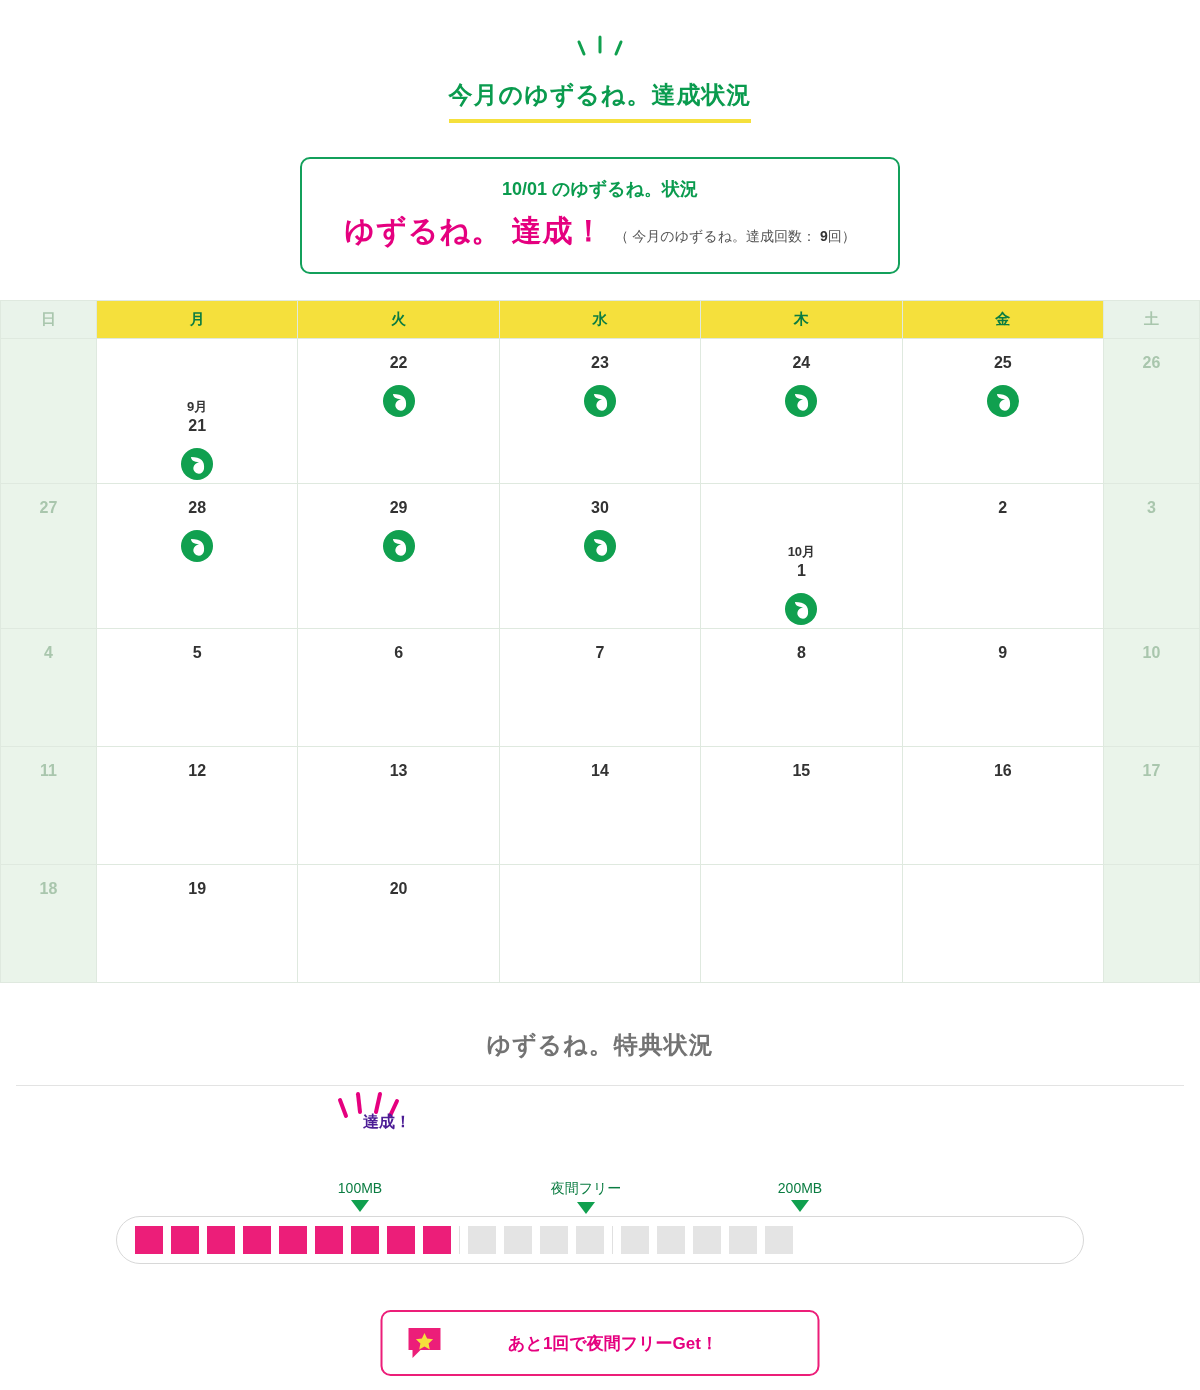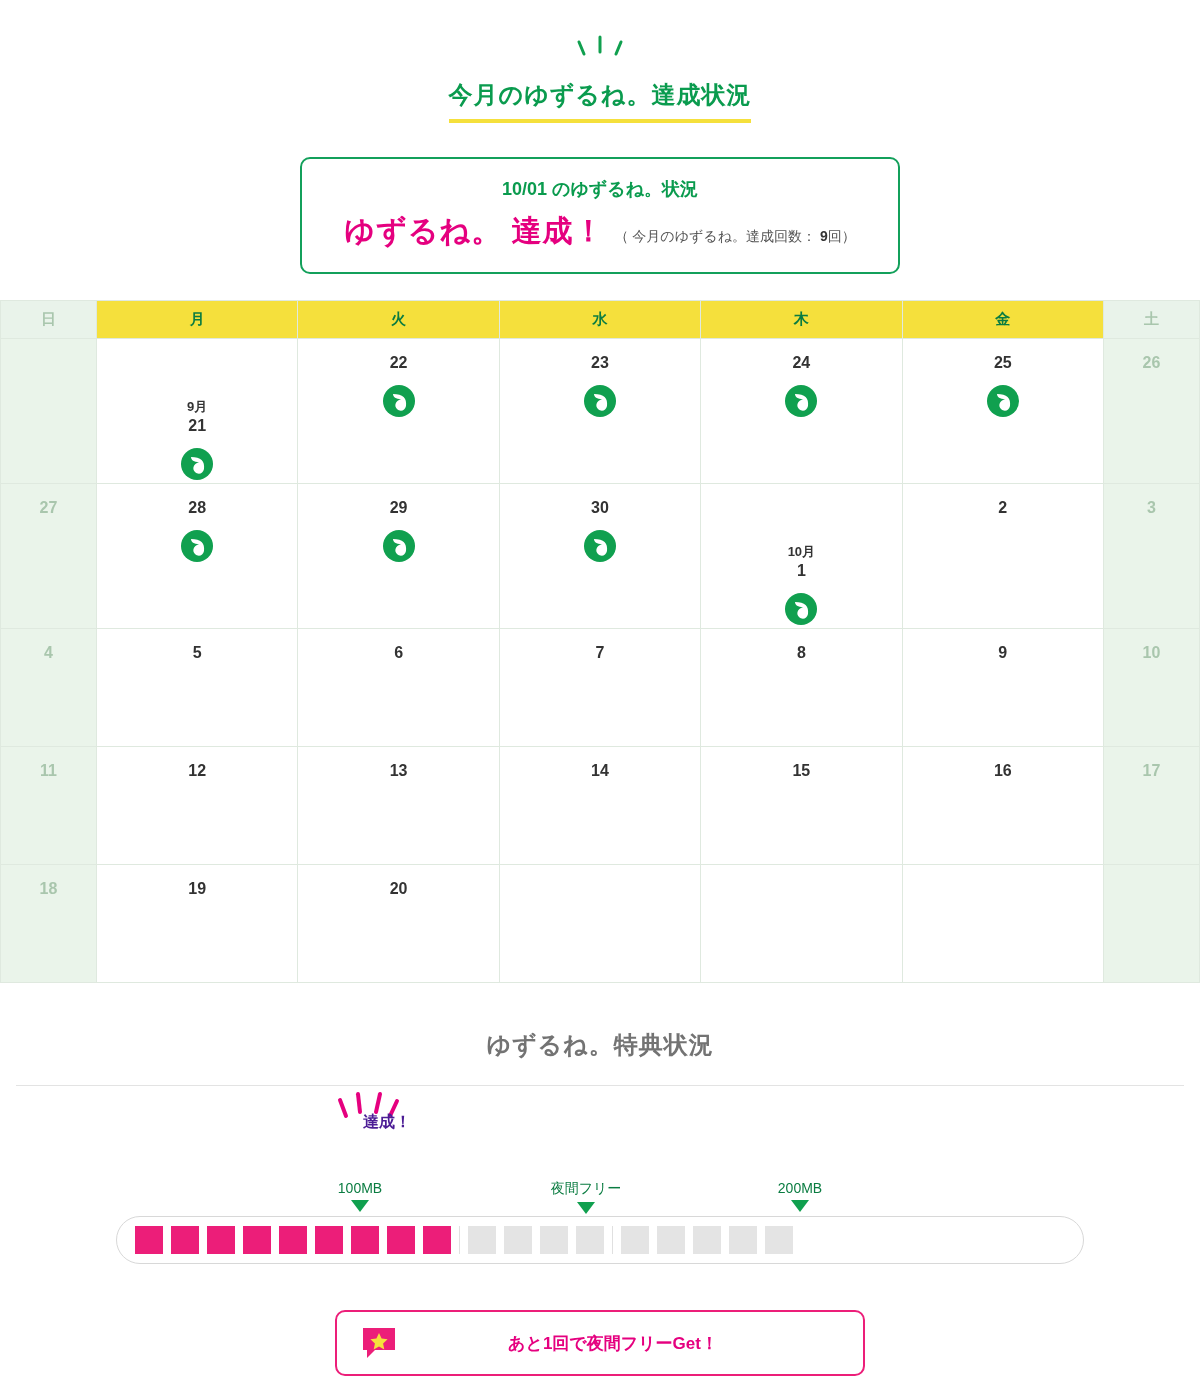--- a/index.html
+++ b/index.html
@@ -201,21 +201,21 @@
     background: #e4e4e4;
   }
   .cell.on { background: #ec1e79; }
 
   
   .cta {
     position: absolute;
     left: 50%;
     transform: translateX(-50%);
     bottom: 14px;
-    width: 530px; height: 66px;
+    width: 439px; height: 66px;
     border: 2px solid #ec1e79;
     border-radius: 10px;
     background: #fff;
     display: flex;
     align-items: center;
     padding-left: 22px;
   }
   .cta-icon {
     width: 44px; height: 38px;
     position: relative;

